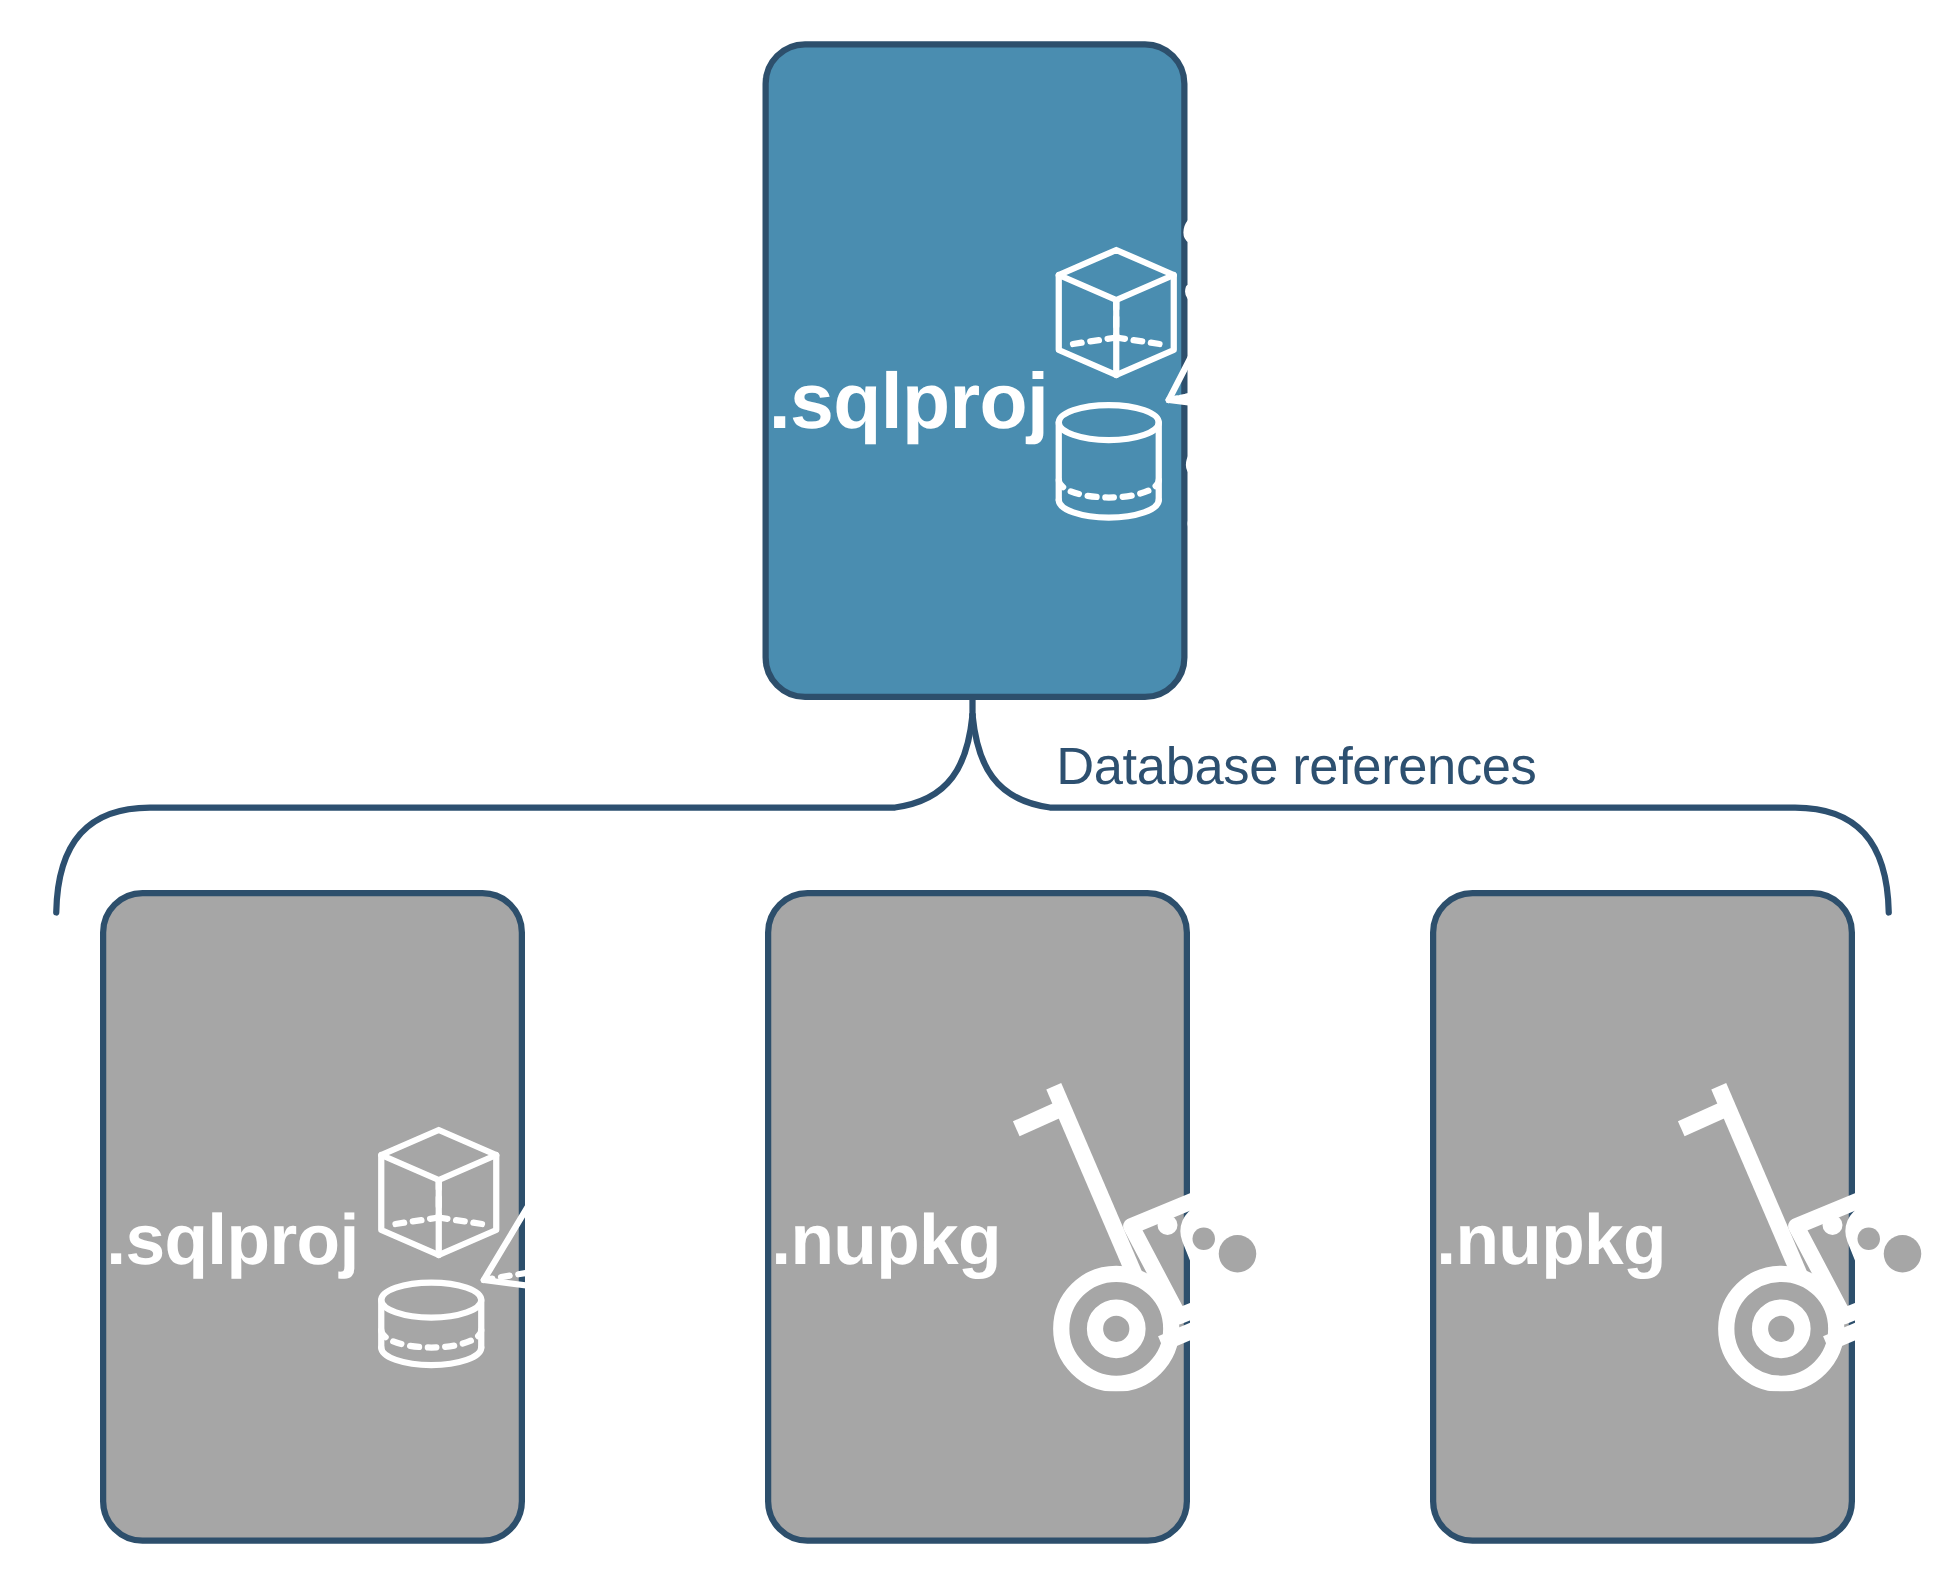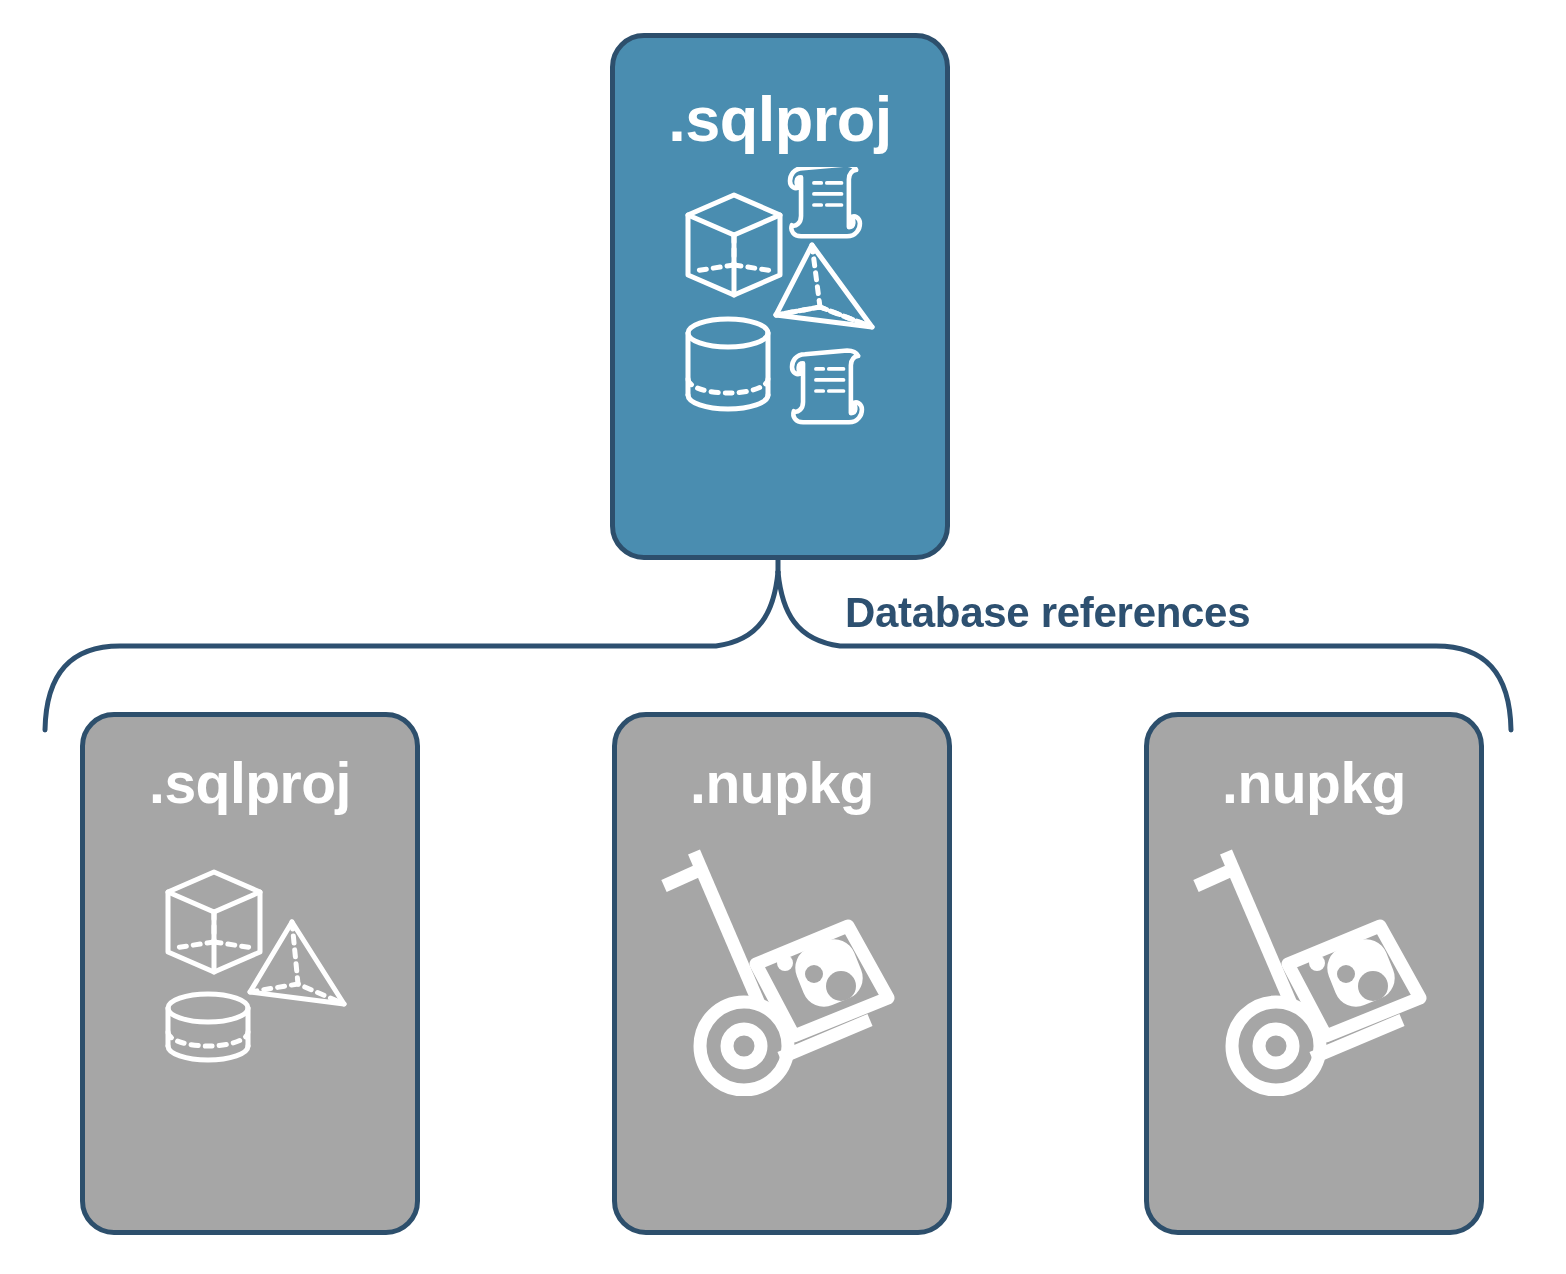--- a/index.html
+++ b/index.html
@@ -19,21 +19,21 @@
     inset: 0;
     width: 1566px;
     height: 1274px;
   }
   .node {
     position: absolute;
     box-sizing: border-box;
     border: 5px solid #2d4f6c;
     border-radius: 34px;
     display: flex;
-    flex-direction: column;
+    flex-direction: row;
     align-items: center;
   }
   .node-primary {
     background: #4a8db0;
   }
   .node-secondary {
     background: #a6a6a6;
   }
   .node-title {
     color: #ffffff;
@@ -78,21 +78,21 @@
     margin-top: 38px;
   }
   .node-secondary .art {
     margin-top: 34px;
   }
   .brace-label {
     position: absolute;
     left: 845px;
     top: 589px;
     font-size: 42px;
-    font-weight: bold;
+    font-weight: normal;
     color: #2d5070;
     letter-spacing: -0.3px;
     white-space: nowrap;
     user-select: none;
   }
 </style>
 </head>
 <body>
 
 <svg id="canvas" viewBox="0 0 1566 1274" xmlns="http://www.w3.org/2000/svg">

